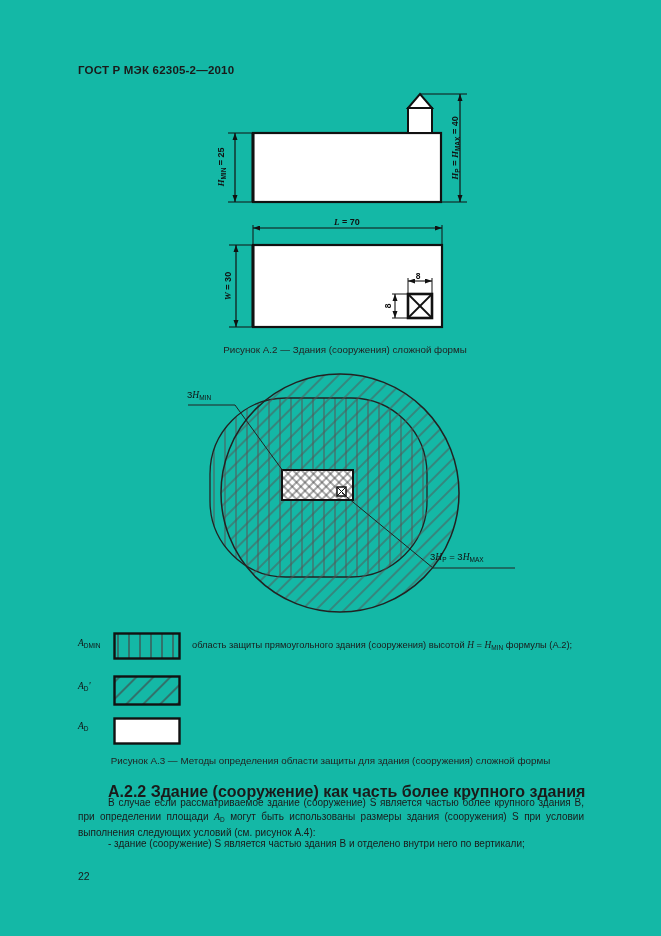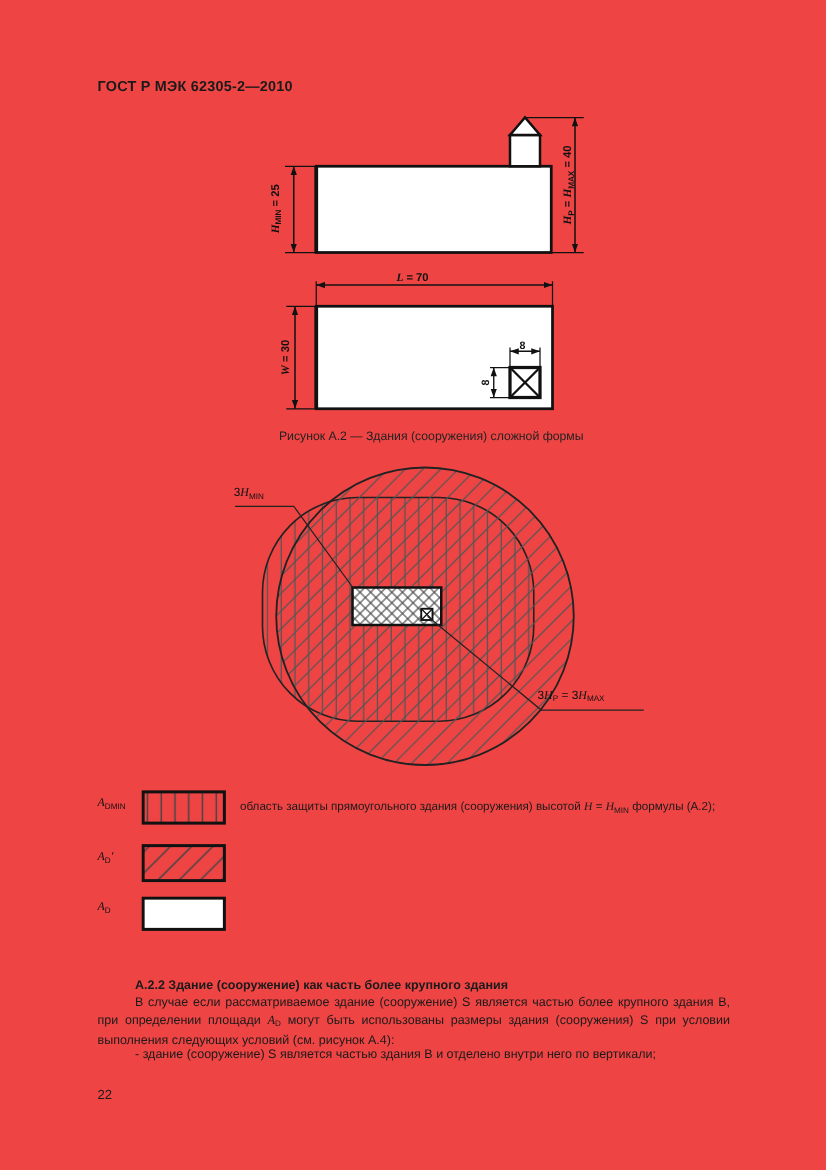--- a/index.html
+++ b/index.html
@@ -1,32 +1,32 @@
 <!DOCTYPE html>
 <html><head>
 <meta charset="utf-8">
 <style>
   html,body { margin:0; padding:0; background:#e8e8e8; }
   .page {
-    position:relative; width:661px; height:936px; background:#ef4444;
+    position:relative; width:661px; height:936px; background:#14b8a6;
     font-family:"Liberation Sans", sans-serif; color:#1a1a1a; overflow:hidden;
     margin:0 auto;
   }
   .abs { position:absolute; }
   .hdr { font-weight:bold; font-size:11.5px; letter-spacing:0.2px; }
   .caption { left:0; right:0; text-align:center; font-size:9.8px; color:#222; }
   .dimlbl { font-size:9px; font-weight:600; white-space:nowrap; color:#111; }
   .ctr  { transform:translate(-50%,-50%); }
   .ctr-rot { transform:translate(-50%,-50%) rotate(-90deg); }
   .var { font-style:italic; font-family:"Liberation Serif", serif; }
   sub.s { font-size:6.5px; vertical-align:-2px; letter-spacing:0; }
   .fig3lbl { font-size:9.5px; color:#111; white-space:nowrap; }
   .legend-term { font-size:9.5px; color:#111; font-family:"Liberation Serif", serif; font-style:italic; }
   .legend-text { font-size:9.3px; color:#1a1a1a; white-space:nowrap; }
-  .sect-head { font-size:10px; font-weight:bold; padding-left:30px; }
+  .sect-head { font-size:16px; font-weight:bold; padding-left:30px; }
   .body-par { font-size:10px; line-height:13.6px; width:506px; text-align:justify; text-indent:30px; }
   .body-bullet { font-size:10px; line-height:13.6px; width:506px; padding-left:30px; }
   .pagenum { font-size:10.5px; }
   svg { display:block; }
 </style>
 </head>
 <body>
 
 <div class="page">
 
@@ -91,21 +91,21 @@
 
     <line x1="203" y1="63" x2="203" y2="79" stroke="#111" stroke-width="1"></line>
     <line x1="227" y1="63" x2="227" y2="79" stroke="#111" stroke-width="1"></line>
     <line x1="203" y1="66" x2="227" y2="66" stroke="#111" stroke-width="1.1" marker-start="url(#a2s)" marker-end="url(#a2e)"></line>
 
     <line x1="187" y1="79" x2="203" y2="79" stroke="#111" stroke-width="1"></line>
     <line x1="187" y1="103" x2="203" y2="103" stroke="#111" stroke-width="1"></line>
     <line x1="190" y1="79" x2="190" y2="103" stroke="#111" stroke-width="1.1" marker-start="url(#a2s)" marker-end="url(#a2e)"></line>
   </svg>
 
-  <div class="abs dimlbl ctr" style="left:330px; top:222px;">
+  <div class="abs dimlbl ctr" style="left:347px; top:222px;">
     <span class="var">L</span><span> = 70</span>
   </div>
   <div class="abs dimlbl ctr-rot" style="left:228px; top:286px;">
     <span class="var">W</span><span> = 30</span>
   </div>
   <div class="abs dimlbl ctr" style="left:418px; top:276px; font-size:8.5px;">
     <span>8</span>
   </div>
   <div class="abs dimlbl ctr-rot" style="left:388px; top:306px; font-size:8.5px;">
     <span>8</span>
@@ -180,20 +180,21 @@
     <rect x="1.5" y="1.5" width="65" height="28" fill="url(#ld)" stroke="#111" stroke-width="2.4"></rect>
   </svg>
 
   <div class="abs legend-term" style="left:78px; top:721px;">
     <span>A</span><sub class="s" style="font-style:normal; font-family:'Liberation Sans',sans-serif;">D</sub><span></span>
   </div>
   <svg class="abs" style="left:113px; top:717px;" width="68" height="28" viewBox="0 0 68 28">
     <rect x="1.5" y="1.5" width="65" height="25" fill="#fff" stroke="#111" stroke-width="2.4"></rect>
   </svg>
 
+  <div class="abs caption" style="top:755px;">Рисунок А.3 — Методы определения области защиты для здания (сооружения) сложной формы</div>
 
   <div class="abs sect-head" style="left:78px; top:783px;">А.2.2  Здание (сооружение) как часть более крупного здания</div>
 
   <div class="abs body-par" style="left:78px; top:796px;">
     <span>В случае если рассматриваемое здание (сооружение) S является частью более крупного здания В, при определении площади </span><span class="var">A</span><sub class="s">D</sub><span> могут быть использованы размеры здания (сооружения) S при условии выполнения следующих условий (см. рисунок А.4):</span>
   </div>
 
   <div class="abs body-bullet" style="left:78px; top:837px;">- здание (сооружение) S является частью здания В и отделено внутри него по вертикали;</div>
 
   <div class="abs pagenum" style="left:78px; top:870px;text-align:right;">22</div>

